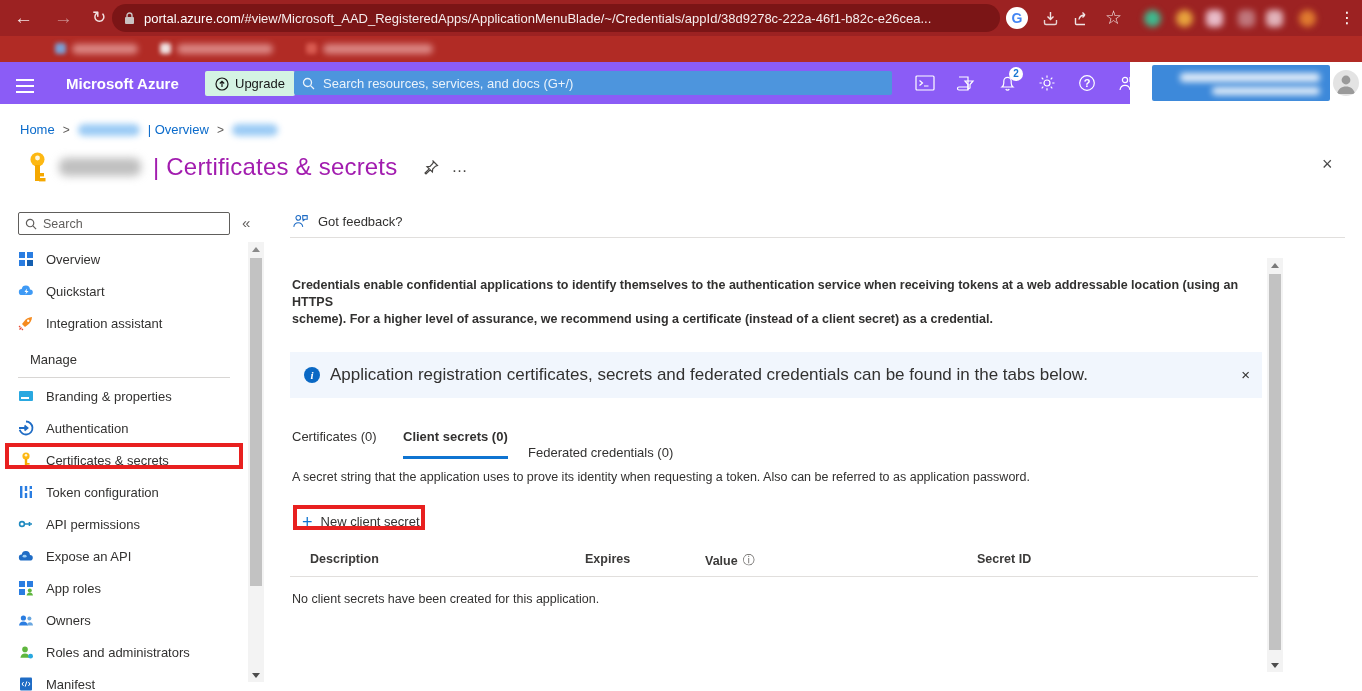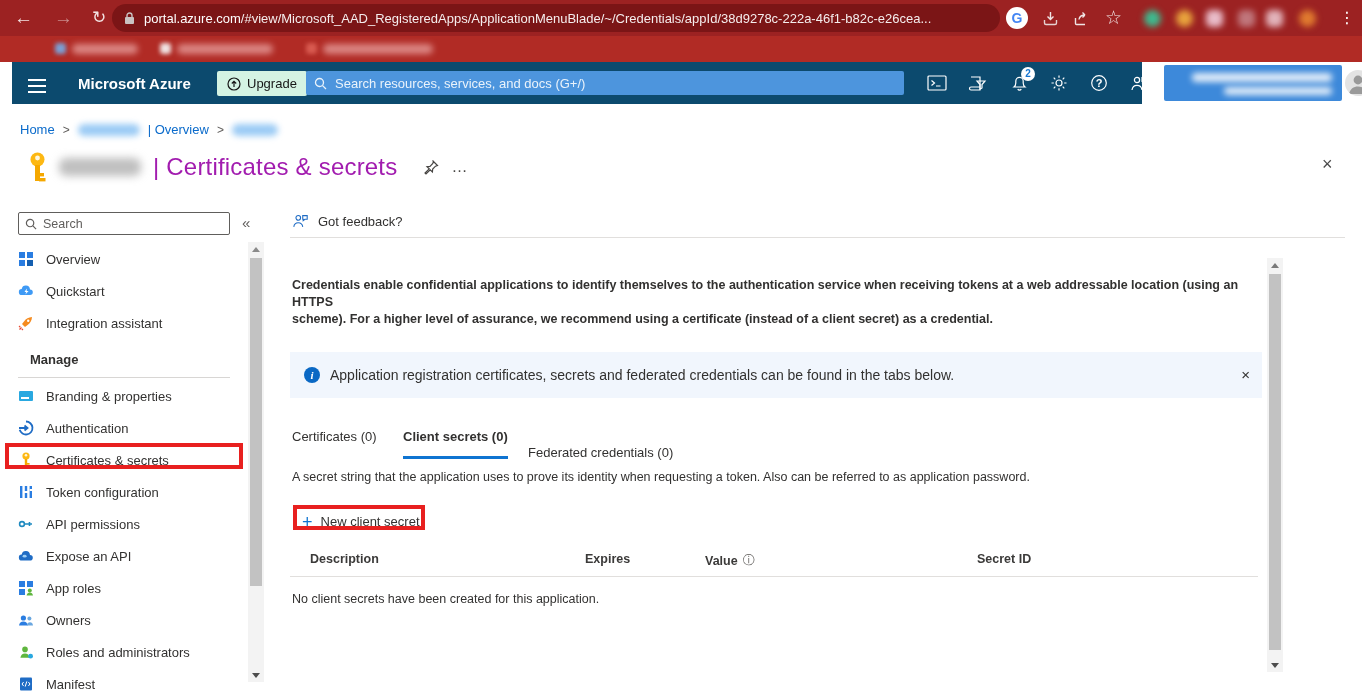--- a/index.html
+++ b/index.html
@@ -21,21 +21,21 @@
   .url-text b { color:#ffffff; font-weight:normal; }
   .g-circle { left:1006px; top:7px; width:22px; height:22px; border-radius:50%; background:#fff; text-align:center; font-weight:bold; font-size:14px; line-height:22px; color:#4285f4; }
   .ext-dot { top:10px; width:17px; height:17px; border-radius:5px; filter:blur(3px); }
   .menu-dots { color:#fff; font-size:16px; line-height:36px; }
 
   .bookmarks-bar { left:0; top:36px; width:1362px; height:26px; background:#b12b25; }
   .bm-blob { top:8px; height:10px; border-radius:5px; background:rgba(255,210,210,.55); filter:blur(3px); }
   .bm-fav { top:7px; width:11px; height:11px; border-radius:3px; filter:blur(2px); }
 
   
-  .azure-bar { left:12px; top:62px; width:1130px; height:42px; background:#0c4a6e; }
+  .azure-bar { left:0; top:62px; width:1130px; height:42px; background:#8b5cf6; }
   .hamburger span { display:block; width:18px; height:2px; background:#fff; margin:4px 0; }
   .brand { color:#fff; font-weight:bold; font-size:15px; }
   .upgrade-btn { left:205px; top:9px; height:25px; background:#d4f3e3; border-radius:2px; display:flex; align-items:center; padding:0 10px; gap:6px; color:#161616; font-size:13px; }
   .az-search { left:294px; top:9px; width:598px; height:24px; background:#4d95dd; border-radius:2px; display:flex; align-items:center; padding:0 8px; gap:8px; }
   .az-search input { background:transparent; border:none; outline:none; color:#fff; font-size:13px; width:100%; font-family:inherit; }
   .az-search input::placeholder { color:#eaf3fb; opacity:1; }
   .topicon { top:0; height:42px; width:34px; display:flex; align-items:center; justify-content:center; }
   .badge { position:absolute; top:5px; right:1px; min-width:14px; height:14px; border-radius:7px; background:#fff; color:#1777d2; font-size:10px; line-height:14px; text-align:center; font-weight:bold; }
   .acct-box { left:1152px; top:3px; width:178px; height:36px; background:#3d89da; border-radius:2px; }
   .acct-line { position:absolute; right:10px; background:rgba(255,255,255,.85); border-radius:4px; filter:blur(3px); }
@@ -49,21 +49,21 @@
   .name-blob { background:rgba(148,148,148,.6); filter:blur(4px); border-radius:7px; }
   .thin-x { color:#4a4a4a; font-size:18px; font-weight:300; line-height:16px; }
 
   
   .side-search { left:18px; top:212px; width:212px; height:23px; border:1px solid #605e5c; border-radius:2px; display:flex; align-items:center; padding:0 6px; gap:6px; background:#fff; }
   .side-search input { border:none; outline:none; width:100%; font-size:12.5px; color:#323130; font-family:inherit; }
   .side-search input::placeholder { color:#605e5c; opacity:1; }
   .collapse { color:#605e5c; font-size:15px; }
   .nav-item { position:absolute; left:0; width:246px; height:32px; display:flex; align-items:center; padding-left:18px; gap:12px; font-size:13px; color:#323130; cursor:pointer; }
   .nav-item .ic { width:16px; height:16px; flex:0 0 16px; }
-  .manage-hd { font-weight:bold; font-size:13px; color:#323130;padding-left:12px; }
+  .manage-hd { font-weight:normal; font-size:13px; color:#323130;padding-left:12px; }
   .side-div { height:1px; background:#d8d6d4; }
   .redbox { border:4px solid #e8201f; z-index:5; pointer-events:none; }
 
   
   .sb-track { background:#f3f3f3; }
   .sb-thumb { position:absolute; left:2px; width:12px; background:#c2c2c2; }
   .sb-btn { position:absolute; left:0; width:16px; height:14px; background:#f3f3f3; display:flex; align-items:center; justify-content:center; }
   .tri-up { width:0; height:0; border-left:4px solid transparent; border-right:4px solid transparent; border-bottom:5px solid #7a7a7a; }
   .tri-dn { width:0; height:0; border-left:4px solid transparent; border-right:4px solid transparent; border-top:5px solid #4d4d4d; }
 
@@ -396,21 +396,21 @@
   </div>
   <div class="abs divider" style="left:290px;top:237px;width:1055px;"></div>
 
   <div class="abs intro" style="left:292px;top:277px;width:960px;font-weight:bold;">
     <div>Credentials enable confidential applications to identify themselves to the authentication service when receiving tokens at a web addressable location (using an HTTPS</div>
     <div>scheme). For a higher level of assurance, we recommend using a certificate (instead of a client secret) as a credential.</div>
   </div>
 
   <div class="abs banner">
     <span class="info-dot">i</span>
-    <span style="font-size:14px;">Application registration certificates, secrets and federated credentials can be found in the tabs below.</span>
+    <span style="font-size:17px;">Application registration certificates, secrets and federated credentials can be found in the tabs below.</span>
     <span class="banner-x">×</span>
   </div>
 
   <div class="tab" style="left:292px;">Certificates (0)</div>
   <div class="tab active" style="left:403px;"><span>Client secrets (0)</span><span class="ul"></span></div>
   <div class="tab" style="left:528px;margin-top:16px;">Federated credentials (0)</div>
 
   <div class="abs desc" style="left:292px;top:470px;width:960px;">A secret string that the application uses to prove its identity when requesting a token. Also can be referred to as application password.</div>
 
   <div class="abs newsec" style="left:302px;top:514px;">

